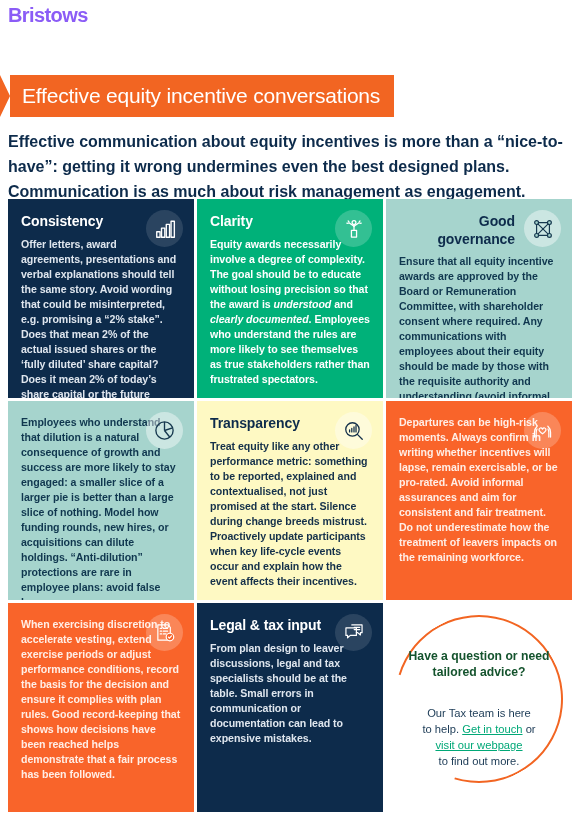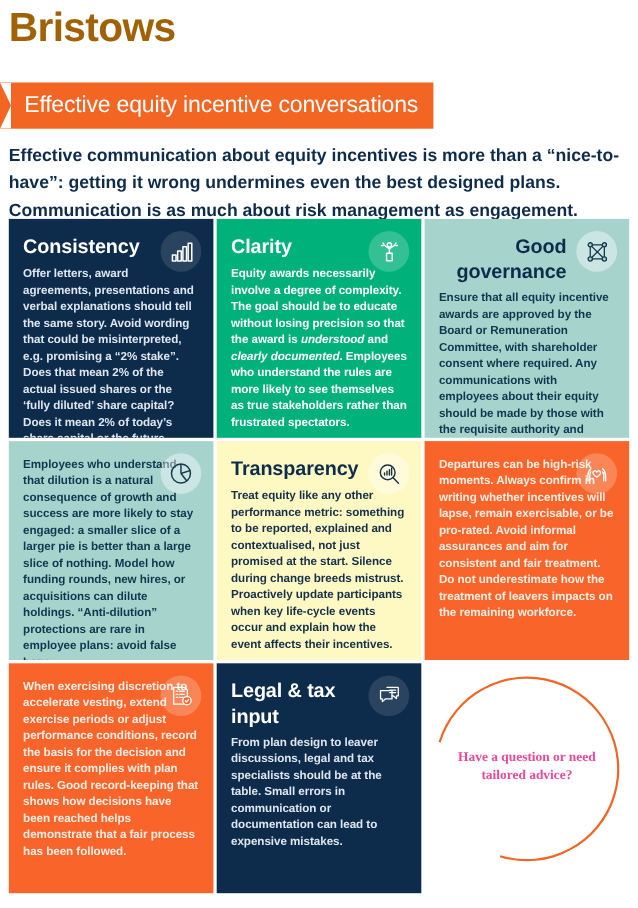--- a/index.html
+++ b/index.html
@@ -17,24 +17,24 @@
     width: 580px;
     height: 825px;
     background: #ffffff;
   }
 
   
   .brand {
     position: absolute;
     left: 8px;
     top: 4px;
-    font-size: 37px;
+    font-size: 20px;
     font-weight: bold;
     letter-spacing: -0.6px;
-    color: #a16207;
+    color: #8b5cf6;
     font-family: "Liberation Sans", sans-serif;
   }
 
   
   .banner-wrap {
     position: absolute;
     left: 0px;
     top: 75px;
     height: 46px;
   }
@@ -85,21 +85,21 @@
     gap: 3px 3px;
   }
 
   .card {
     position: relative;
     padding: 14px 13px 10px 13px;
     overflow: hidden;
   }
 
   .card-title {
-    font-size: 18px;
+    font-size: 14px;
     font-weight: bold;
     line-height: 1.25;
     margin-bottom: 6px;
     padding-right: 44px;
     letter-spacing: -0.1px;
   }
 
   .card-body {
     font-size: 10.6px;
     line-height: 1.42;
@@ -171,26 +171,25 @@
     border-left-color: transparent;
     transform: rotate(-28deg);
   }
   .cta-inner {
     position: relative;
     width: 156px;
     text-align: center;
     padding-top: 4px;
   }
   .cta-head {
-    color: #ec4899;
+    color: #14532d;
     font-weight: bold;
     font-size: 12.2px;
     line-height: 1.3;
     margin-bottom: 25px;
-    font-family: Liberation Serif, serif;
   }
   .cta-sub {
     color: #1b3a55;
     font-size: 11.2px;
     line-height: 1.42;
   }
   .cta-link {
     color: #00a877;
     text-decoration: underline;
     cursor: pointer;
@@ -312,17 +311,23 @@
         </svg>
       </div>
       <div class="card-title">Legal &amp; tax input</div>
       <div class="card-body">From plan design to leaver discussions, legal and tax specialists should be at the table. Small errors in communication or documentation can lead to expensive mistakes.</div>
     </div>
 
     <div class="cta">
       <div class="cta-ring"></div>
       <div class="cta-inner">
         <div class="cta-head">Have a question or need tailored advice?</div>
+        <div class="cta-sub">
+          <span>Our Tax team is here</span><br>
+          <span>to help. </span><span class="cta-link">Get in touch</span><span> or</span><br>
+          <span class="cta-link">visit our webpage</span><br>
+          <span>to find out more.</span>
+        </div>
       </div>
     </div>
 
   </div>
 </div>
 
 </body></html>

